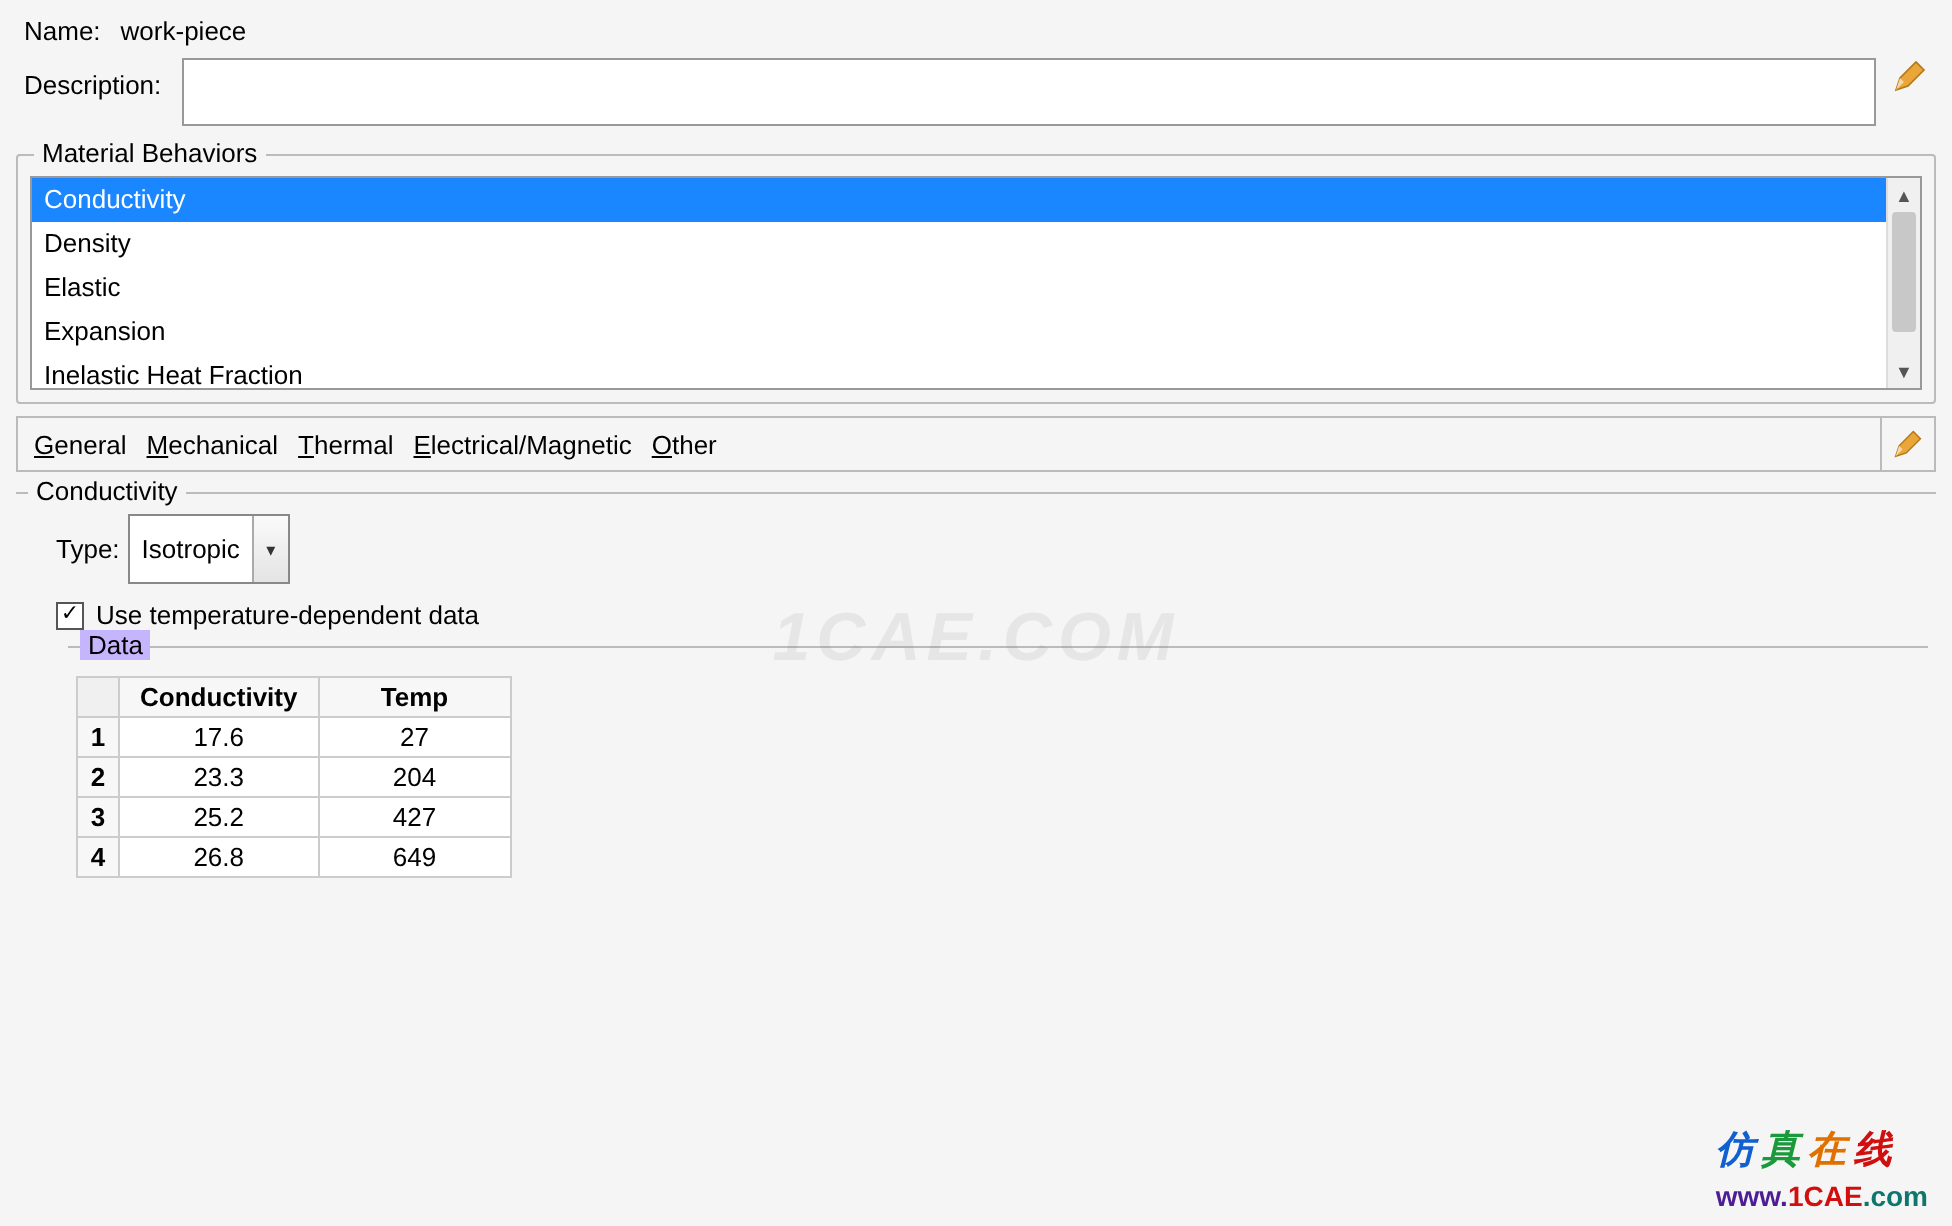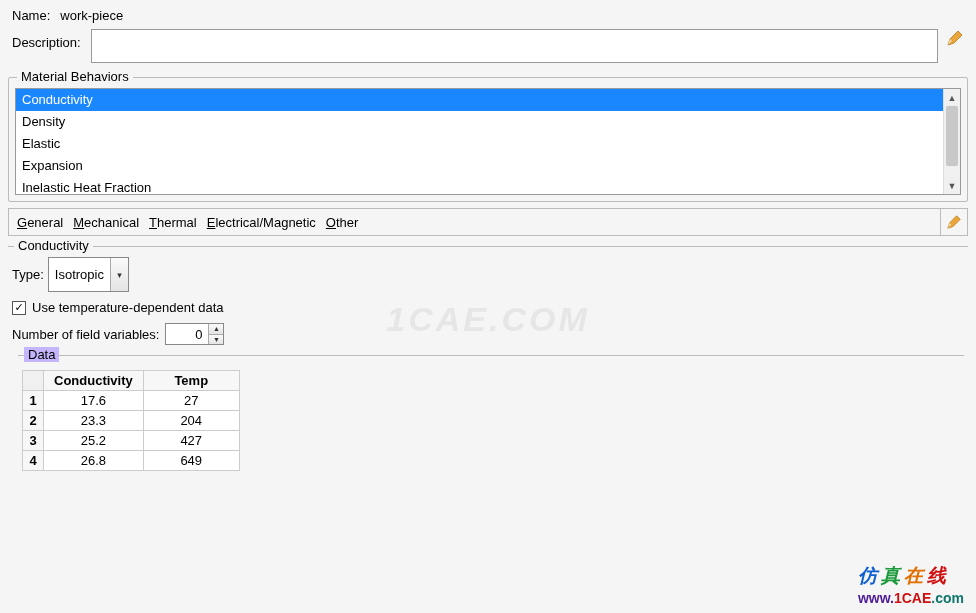--- a/index.html
+++ b/index.html
@@ -116,21 +116,21 @@
     margin: 10px 8px 0 8px;
     padding-top: 0;
     position: relative;
   }
   .cond-group .legend2 {
     position: absolute;
     top: -9px; left: 6px;
     background: #f5f5f5;
     padding: 0 4px;
   }
-  .cond-body { padding: 10px 4px 4px 4px; }
+  .cond-body { padding: 10px 4px 4px 4px; margin-left: 16px; }
   .type-row { display: flex; align-items: center; margin-bottom: 8px; }
   .combo {
     display: inline-flex;
     align-items: center;
     border: 1px solid #888;
     background: #fff;
     height: 35px;
     margin-left: 4px;
   }
   .combo .combo-text { padding: 0 6px; min-width: 58px; }
@@ -306,30 +306,20 @@
       <span>Type:</span>
       <div class="combo">
         <span class="combo-text">Isotropic</span>
         <span class="combo-btn">▾</span>
       </div>
     </div>
     <div class="check-row">
       <span class="checkbox">✓</span>
       <span>Use temperature-dependent data</span>
     </div>
-    <div class="nvar-row">
-      <span>Number of field variables:</span>
-      <div class="spin">
-        <span class="spin-val">0</span>
-        <div class="spin-btns">
-          <div>▲</div>
-          <div>▼</div>
-        </div>
-      </div>
-    </div>
 
     <div class="data-group">
       <span class="legend3">Data</span>
       <table class="data-table">
         <tbody>
             <tr>
           <th class="corner"></th>
           <th class="c1">Conductivity</th>
           <th class="c2">Temp</th>
         </tr>

